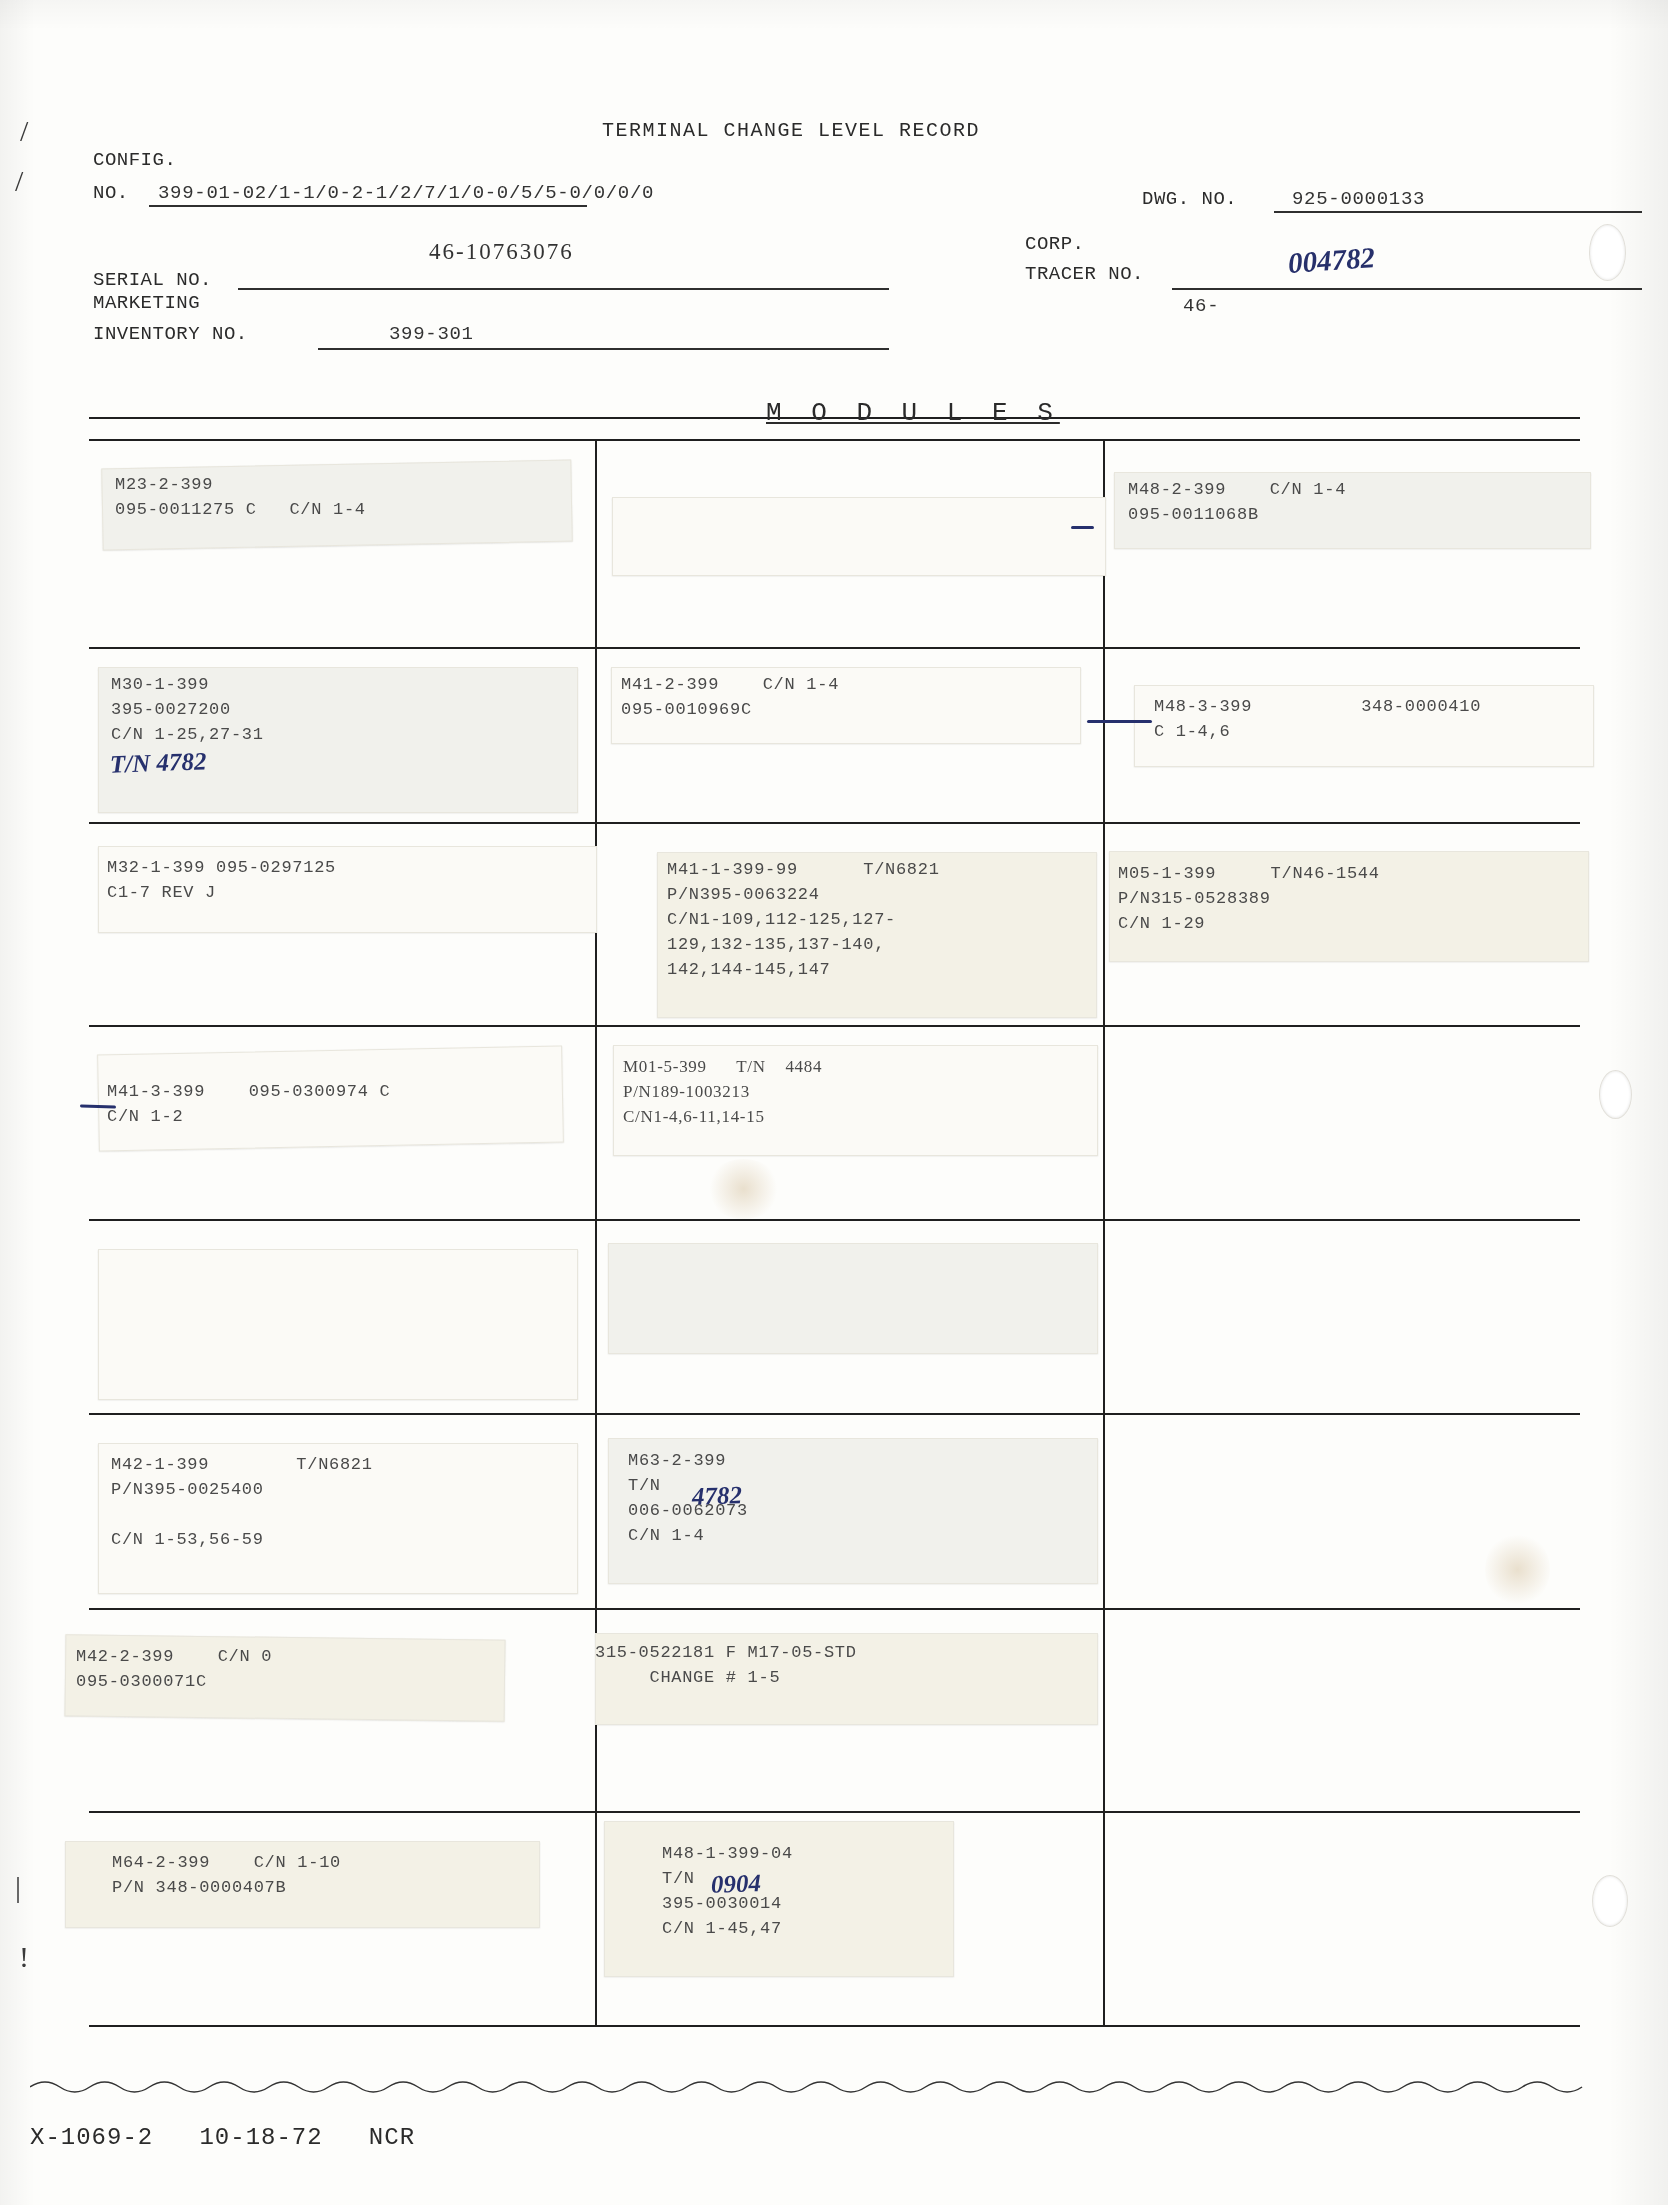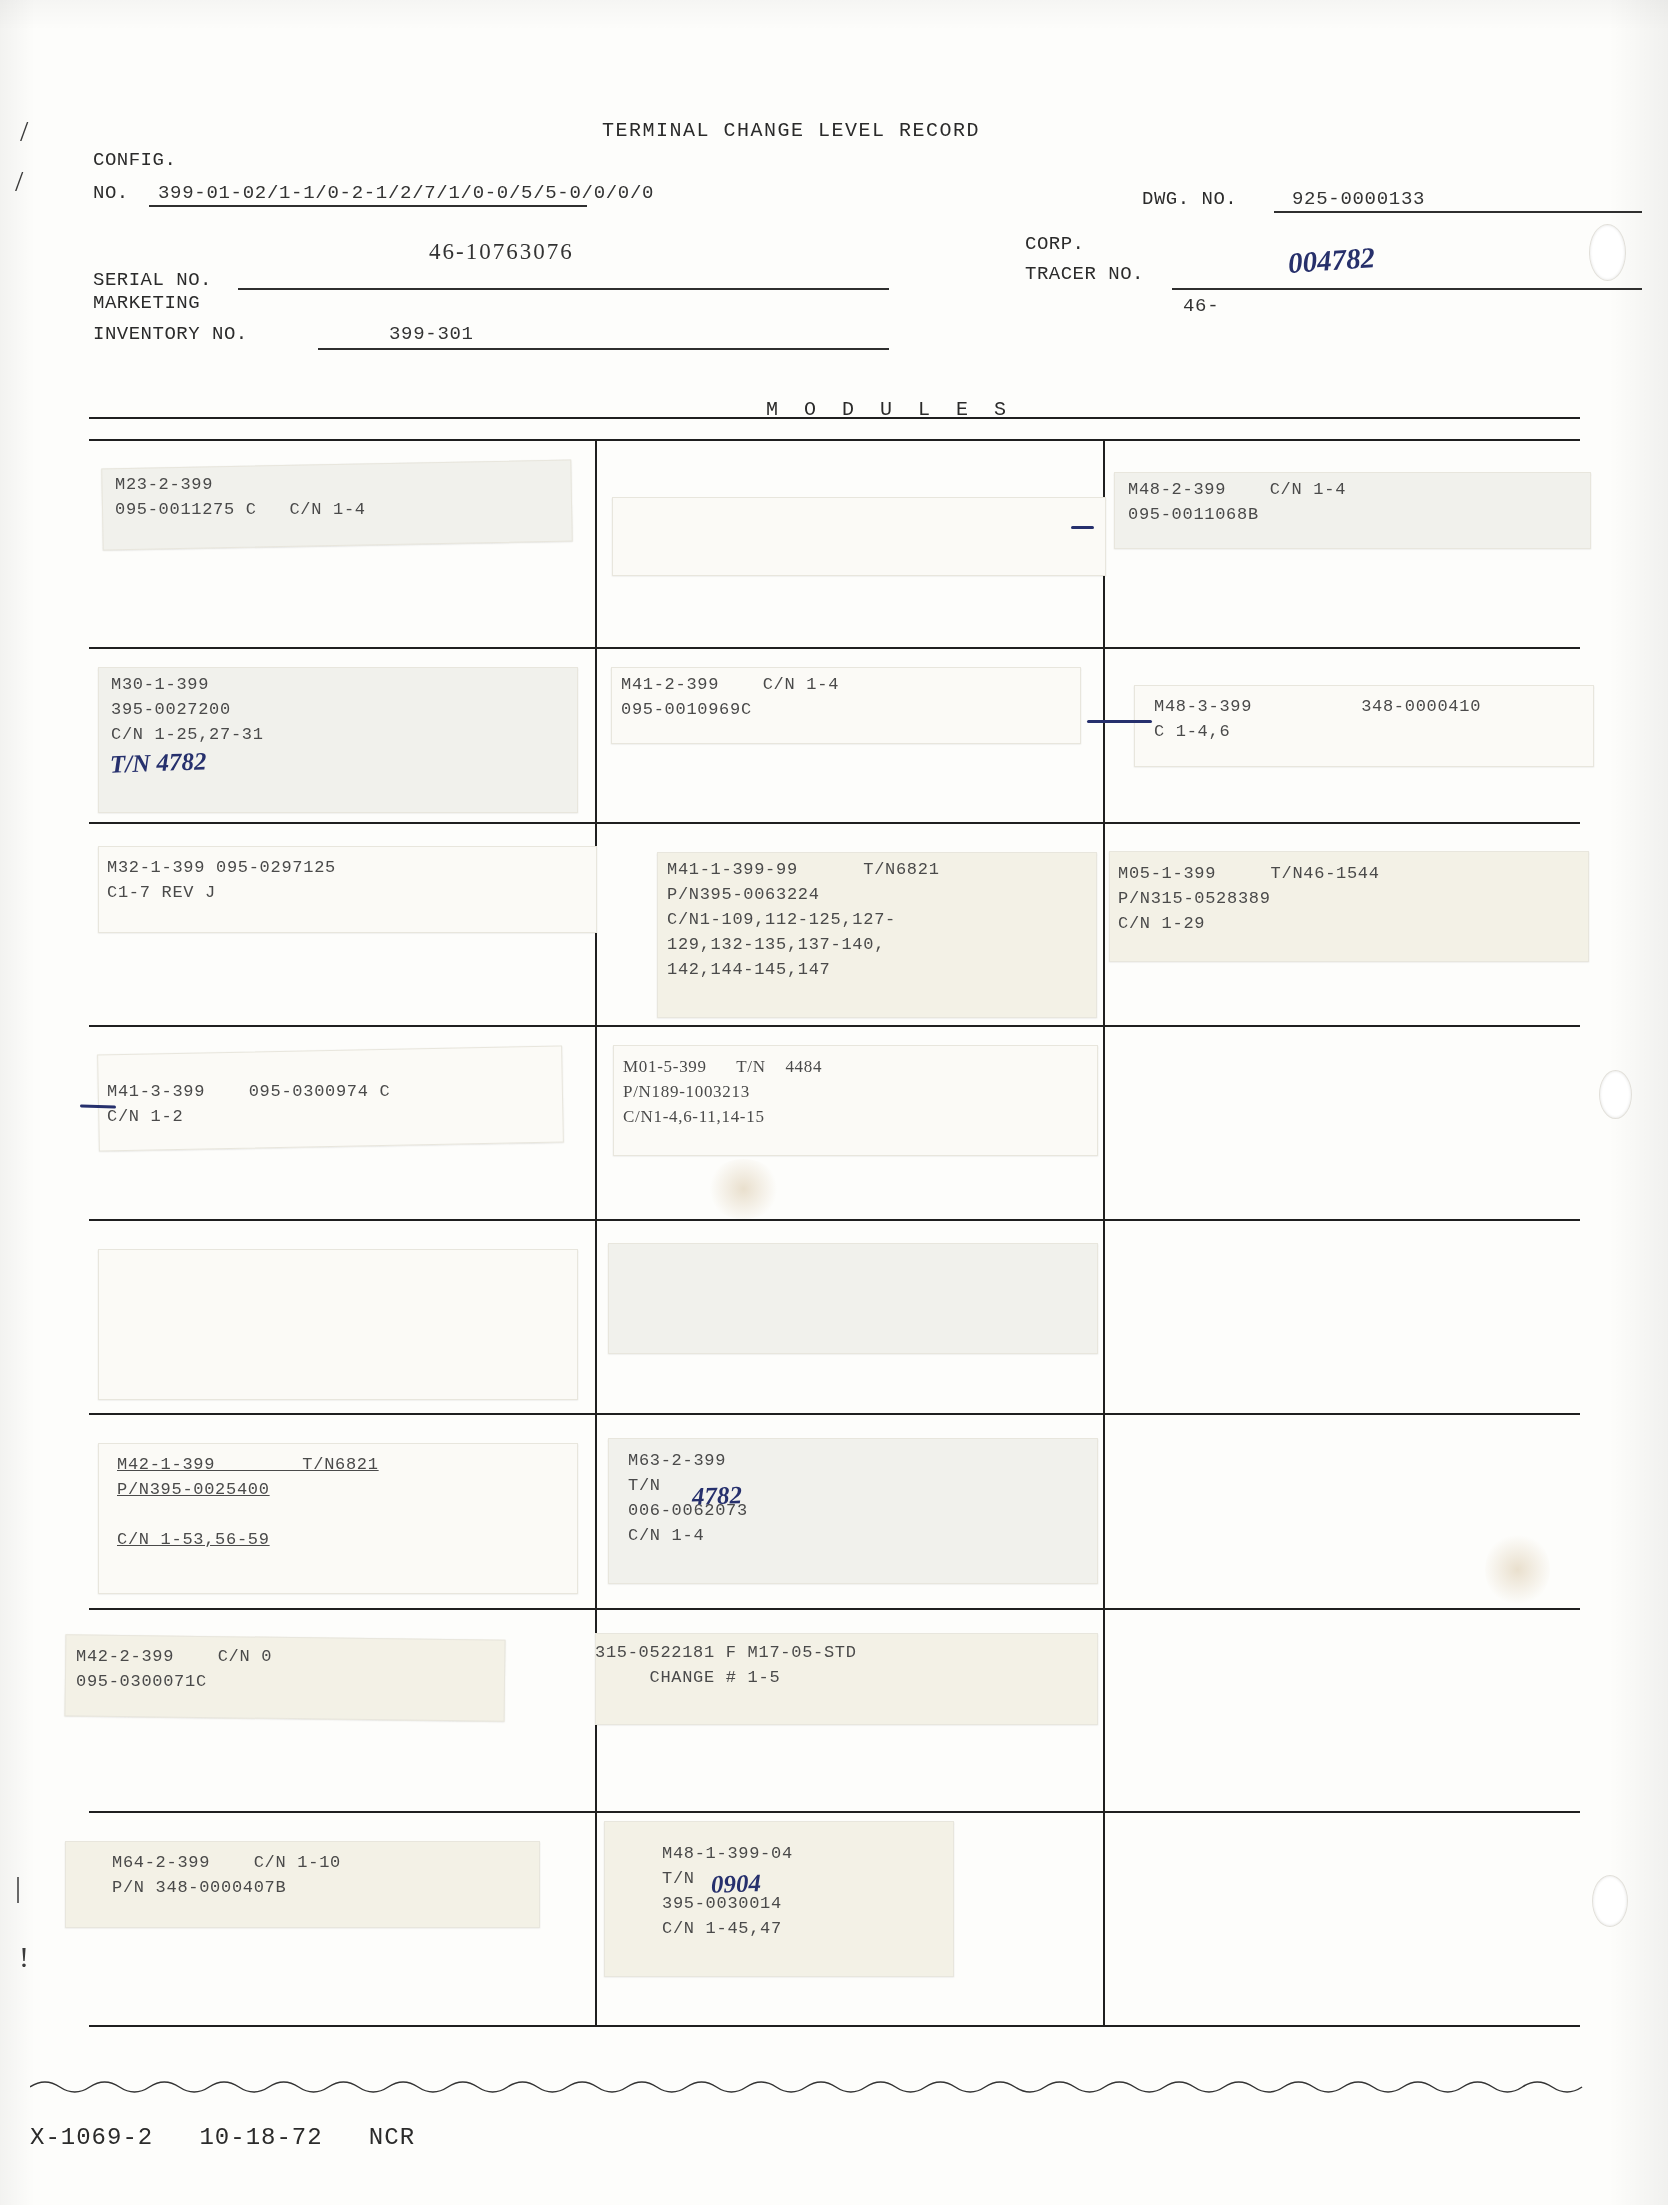--- a/index.html
+++ b/index.html
@@ -77,23 +77,24 @@
     font-weight: bold;
     font-size: 29px;
     color: #27306b;
     white-space: pre;
     transform: rotate(-4deg);
   }
   .modules-title {
     position: absolute;
     left: 766px;
     top: 398px;
-    font-size: 20px;
+    font-size: 26px;
     letter-spacing: 7px;
     color: #2a2a2a;
+    text-decoration: underline;
   }
   .hline {
     position: absolute;
     left: 89px;
     height: 2px;
     background: #1f1f1f;
     width: 1491px;
   }
   .vline {
     position: absolute;
@@ -240,21 +241,21 @@
 C1-7 REV J</div>
 
   <div class="tape white skew" style="left:98px; top:1050px; width:463px; height:95px;"></div>
   <div class="ink-dash" style="left:80px; top:1105px; width:36px; transform:rotate(2deg);"></div>
   <div class="cell" style="left:107px; top:1079px;">M41-3-399    095-0300974 C
 C/N 1-2</div>
 
   <div class="tape white" style="left:98px; top:1249px; width:478px; height:149px;"></div>
 
   <div class="tape white" style="left:98px; top:1443px; width:478px; height:149px;"></div>
-  <div class="cell" style="left:117px; top:1452px;text-decoration:underline;">M42-1-399        T/N6821
+  <div class="cell" style="left:111px; top:1452px;">M42-1-399        T/N6821
 P/N395-0025400
 
 C/N 1-53,56-59</div>
 
   <div class="tape tan skew2" style="left:65px; top:1637px; width:438px; height:80px;"></div>
   <div class="cell" style="left:76px; top:1644px;">M42-2-399    C/N 0
 095-0300071C</div>
 
   <div class="tape tan" style="left:65px; top:1841px; width:473px; height:85px;"></div>
   <div class="cell" style="left:76px; top:1850px;margin-left:36px;">M64-2-399    C/N 1-10

